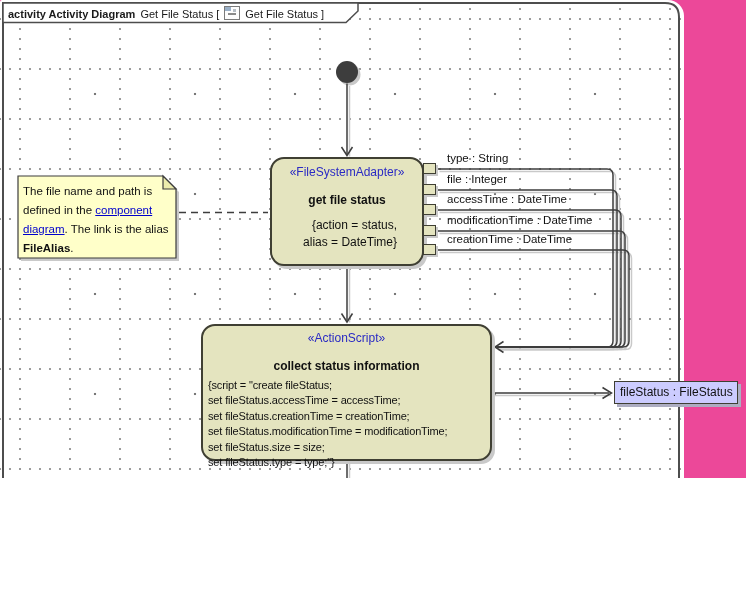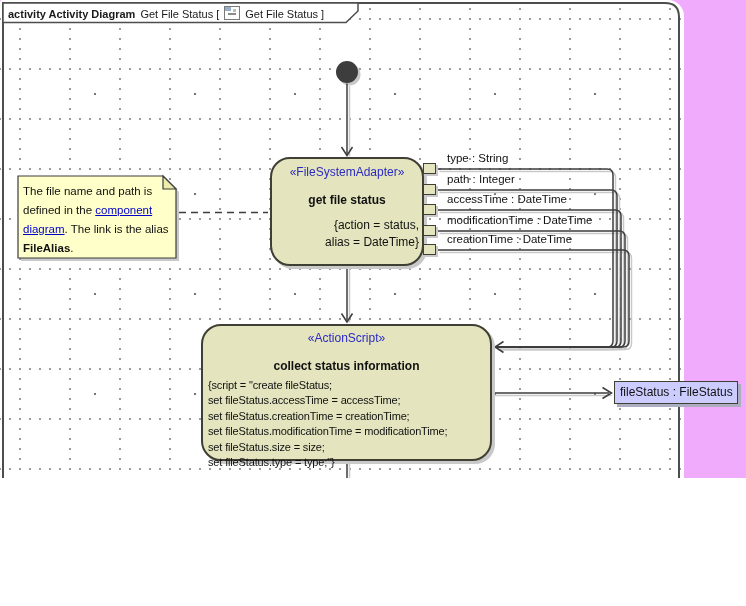--- a/index.html
+++ b/index.html
@@ -1,18 +1,18 @@
 <!DOCTYPE html>
 <html><head>
 <meta charset="utf-8">
 <style>
   html,body{margin:0;padding:0;}
   #stage{
     position:relative;width:746px;height:478px;overflow:hidden;
-    background:#f0abfc;
+    background:#ec4899;
     font-family:"Liberation Sans", sans-serif;
     -webkit-font-smoothing:antialiased;
   }
   
   #page{
     position:absolute;left:0;top:0;width:684px;height:606px;
     background-color:#ffffff;
     background-image:
       radial-gradient(circle, #777 1.1px, transparent 1.6px),
       radial-gradient(circle, #9a9a9a 0.7px, transparent 1.1px),
@@ -36,30 +36,30 @@
     border:1px solid #7a7a7a;background:#fdfdfd;position:relative;
   }
   #tab-icon .ic-a{position:absolute;left:0;top:0;width:6px;height:4px;background:#9ab0c8;}
   #tab-icon .ic-b{position:absolute;left:3px;top:6px;width:8px;height:2px;background:#8a8a8a;}
   #tab-icon .ic-c{position:absolute;left:8px;top:2px;width:3px;height:3px;background:#b5bdc5;}
 
   
   .action-node{
     background:#E4E4BF;
     border:2px solid #3f3f33;
-    border-radius:20px;
+    border-radius:14px;
     box-shadow:3px 3px 0 #c9c9c9;
     box-sizing:border-box;
     color:#111;
   }
   #action1{left:270px;top:157px;width:154px;height:109px;padding-top:6px;}
   #action2{left:201px;top:324px;width:291px;height:137px;padding-top:5px;}
   .stereotype{font-size:12px;color:#2a2ac4;text-align:center;}
   .node-name{font-size:12px;font-weight:bold;text-align:center;margin-top:14px;}
-  #action1 .params{margin-top:10px;text-align:right;padding-right:3px;font-size:12px;line-height:17px;}
+  #action1 .params{margin-top:10px;text-align:right;padding-right:25px;font-size:12px;line-height:17px;}
   #action2 .script{margin-top:5px;padding-left:5px;font-size:11px;line-height:15.4px;letter-spacing:-0.15px;white-space:nowrap;}
 
   
   .pin{
     left:423px;width:13px;height:11px;background:#E4E4BF;
     border:1px solid #3f3f33;box-shadow:2px 2px 0 #c9c9c9;box-sizing:border-box;
   }
   .pin-label{left:447px;font-size:11.5px;color:#111;white-space:nowrap;}
 
   
@@ -146,21 +146,21 @@
     </div>
   </div>
 
   <div class="abs pin" style="top:163px"></div>
   <div class="abs pin" style="top:184px"></div>
   <div class="abs pin" style="top:204px"></div>
   <div class="abs pin" style="top:225px"></div>
   <div class="abs pin" style="top:244px"></div>
 
   <div class="abs pin-label" style="top:152px">type : String</div>
-  <div class="abs pin-label" style="top:173px">path : Integer</div>
+  <div class="abs pin-label" style="top:173px">file : Integer</div>
   <div class="abs pin-label" style="top:193px">accessTime : DateTime</div>
   <div class="abs pin-label" style="top:214px">modificationTime : DateTime</div>
   <div class="abs pin-label" style="top:233px">creationTime : DateTime</div>
 
   <div class="abs action-node" id="action2">
     <div class="stereotype">«ActionScript»</div>
     <div class="node-name">collect status information</div>
     <div class="script">
       <div>{script = "create fileStatus;</div>
       <div>set fileStatus.accessTime = accessTime;</div>

